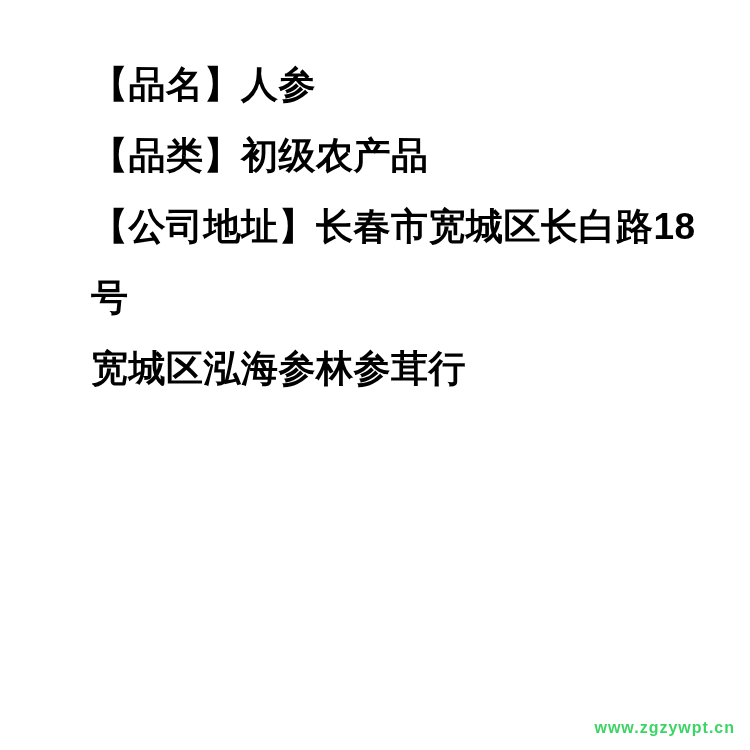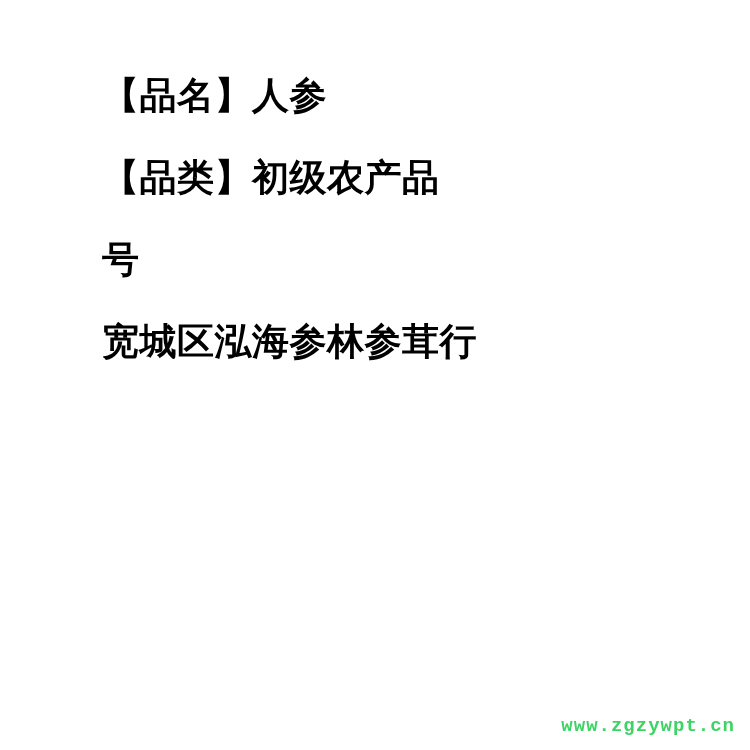--- a/index.html
+++ b/index.html
@@ -19,48 +19,49 @@
     inset: 0;
     background: #ffffff;
   }
   .info-block {
     position: absolute;
     left: 84px;
     top: 46px;
     width: 620px;
   }
   .info-line {
-    margin: 18px;
+    margin: 7px;
     padding: 0;
     font-size: 37px;
     font-weight: bold;
     line-height: 64px;
     color: #000000;
     white-space: nowrap;
     letter-spacing: 0.5px;
     font-family: "Liberation Sans", sans-serif;
   }
   .watermark {
     position: absolute;
     right: 15px;
     bottom: 13px;
-    font-family: Liberation Mono, monospace;
-    font-size: 19px;
+    font-family: Liberation Sans, sans-serif;
+    font-size: 16px;
     font-weight: bold;
     letter-spacing: 1px;
     white-space: nowrap;
   }
 </style>
 </head>
 <body style="background: rgb(255, 255, 255);">
 
 <main class="page">
 
   <section class="info-block">
     <p class="info-line">【品名】人参</p>
     <p class="info-line">【品类】初级农产品</p>
+    <p class="info-line">【公司地址】长春市宽城区长白路18</p>
     <p class="info-line">号</p>
     <p class="info-line">宽城区泓海参林参茸行</p>
   </section>
 
   <div class="watermark" style="color: rgb(61, 212, 101);">www.zgzywpt.cn</div>
 
 </main>
 
 </body></html>

